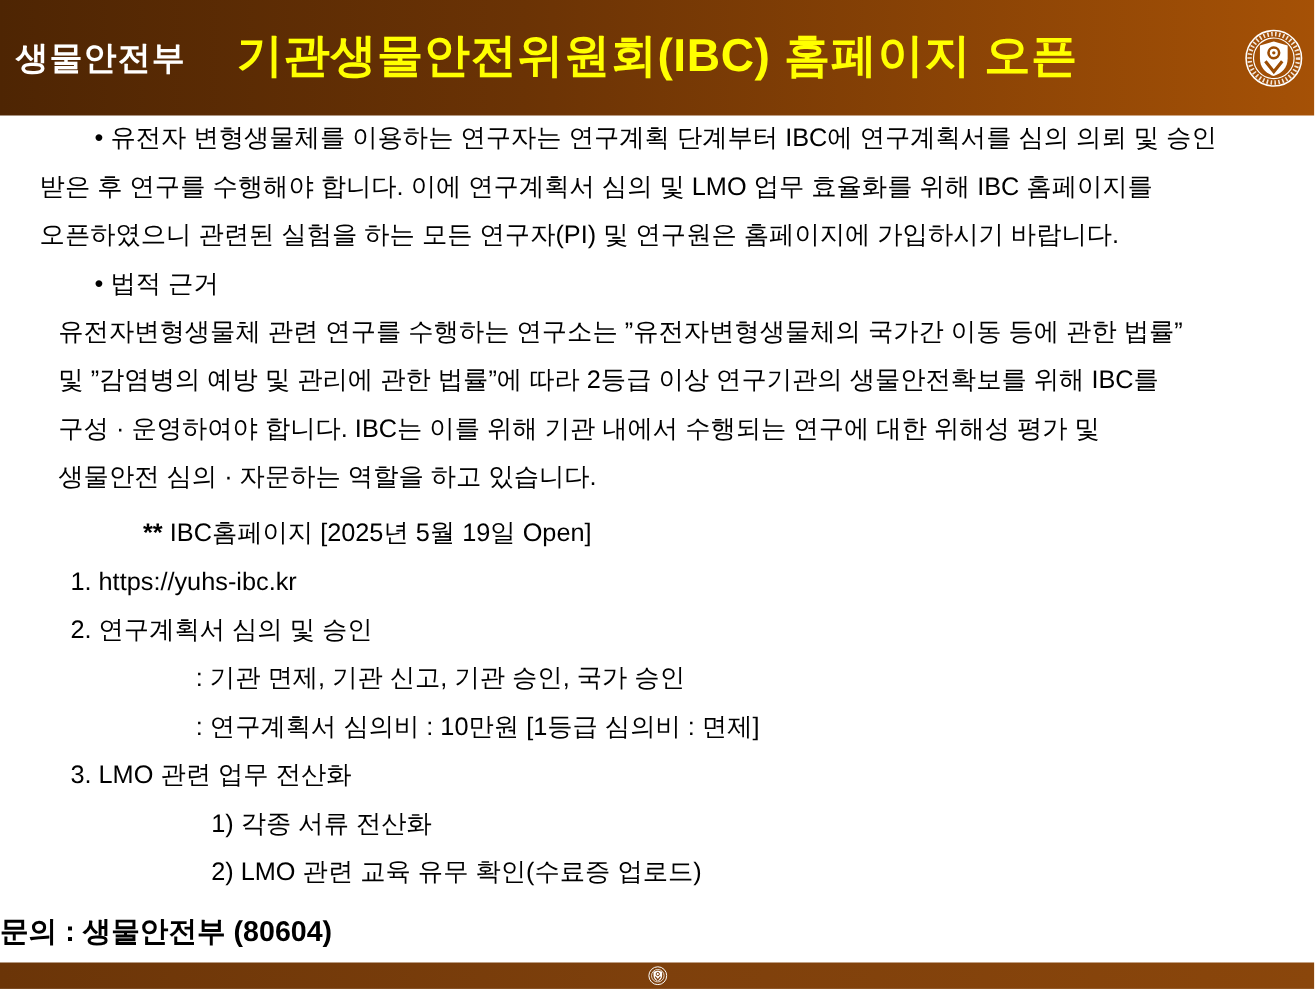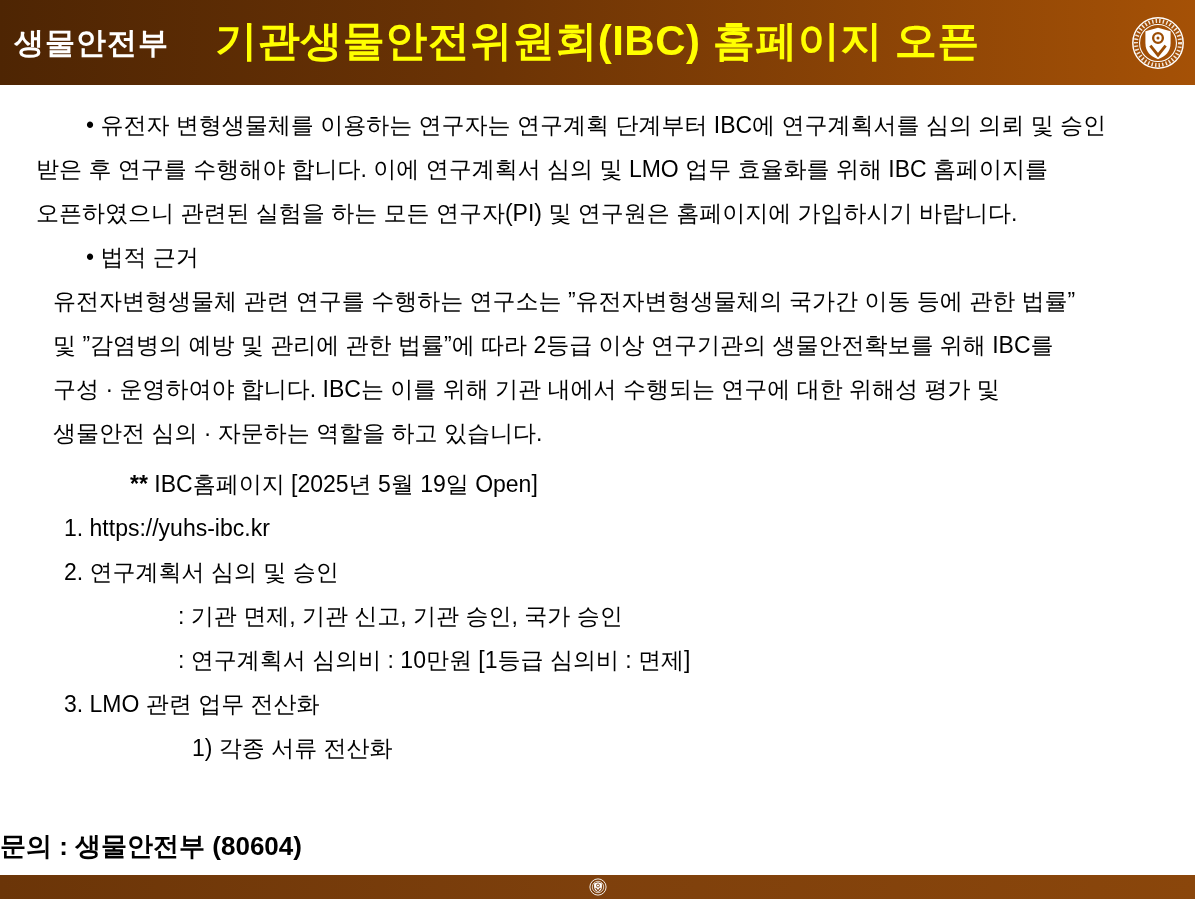--- a/index.html
+++ b/index.html
@@ -2,21 +2,21 @@
 <html lang="ko"><head>
 <meta charset="utf-8">
 <style>
   html,body{margin:0;padding:0;background:#fff;}
   .page{
     position:relative;width:1195px;height:899px;background:#ffffff;overflow:hidden;
     font-family:"Liberation Sans", sans-serif;color:#000;
   }
   
   .topbar{
-    position:absolute;top:0;left:0;width:1195px;height:85px;
+    position:absolute;top:0;left:0;width:1195px;height:105px;
     background:linear-gradient(90deg,#4e2503 0%,#6b3305 40%,#a55106 100%);
     text-decoration:underline;
   }
   .dept{
     position:absolute;left:14px;top:50%;transform:translateY(-50%);
     color:#ffffff;font-weight:bold;font-size:30px;letter-spacing:1px;white-space:nowrap;
   }
   .title{
     position:absolute;left:0;right:0;top:50%;transform:translateY(-54%);
     margin:0;text-align:center;color:#ffff00;font-weight:bold;font-size:42px;
@@ -80,20 +80,21 @@
     <div class="l legal">생물안전 심의 · 자문하는 역할을 하고 있습니다.</div>
 
     <div class="listblock">
       <div class="l h2"><span class="stars">**</span><span> IBC홈페이지 [2025년 5월 19일 Open]</span></div>
       <div class="l num">1. https://yuhs-ibc.kr</div>
       <div class="l num">2. 연구계획서 심의 및 승인</div>
       <div class="l sub">: 기관 면제, 기관 신고, 기관 승인, 국가 승인</div>
       <div class="l sub">: 연구계획서 심의비 : 10만원 [1등급 심의비 : 면제]</div>
       <div class="l num">3. LMO 관련 업무 전산화</div>
       <div class="l sub2">1) 각종 서류 전산화</div>
+      <div class="l sub2">2) LMO 관련 교육 유무 확인(수료증 업로드)</div>
     </div>
   </main>
 
   <div class="contact">문의 : 생물안전부 (80604)</div>
 
   <footer class="bottombar">
     <svg class="logo-small" viewBox="0 0 60 60" xmlns="http://www.w3.org/2000/svg">
       <circle cx="30" cy="30" r="27" fill="none" stroke="#ffffff" stroke-width="3"></circle>
       <circle cx="30" cy="30" r="19" fill="none" stroke="#ffffff" stroke-width="2.4"></circle>
       <path d="M30 14 L43 18 L43 30 C43 39 37 44 30 47 C23 44 17 39 17 30 L17 18 Z" fill="#ffffff"></path>

